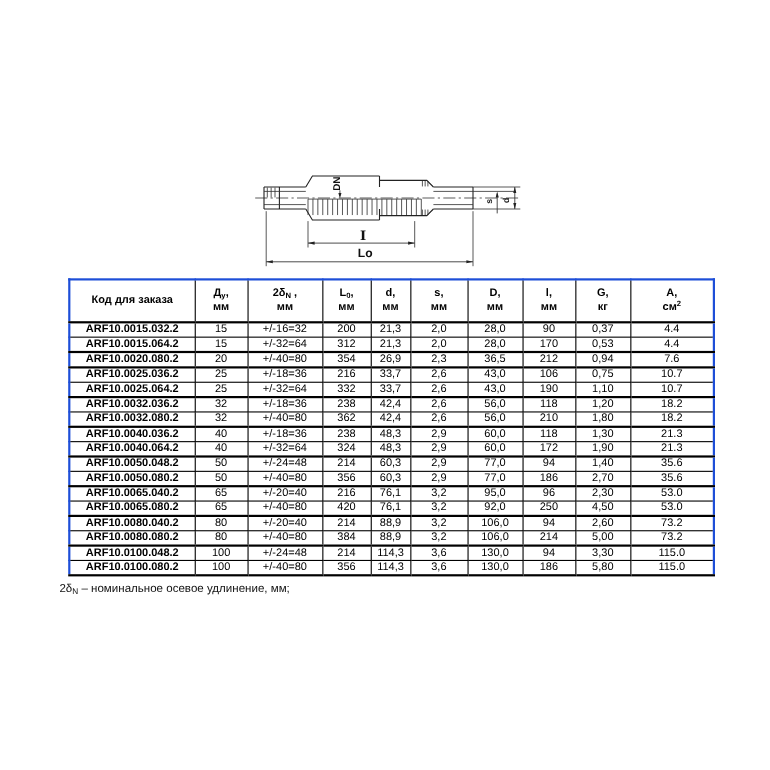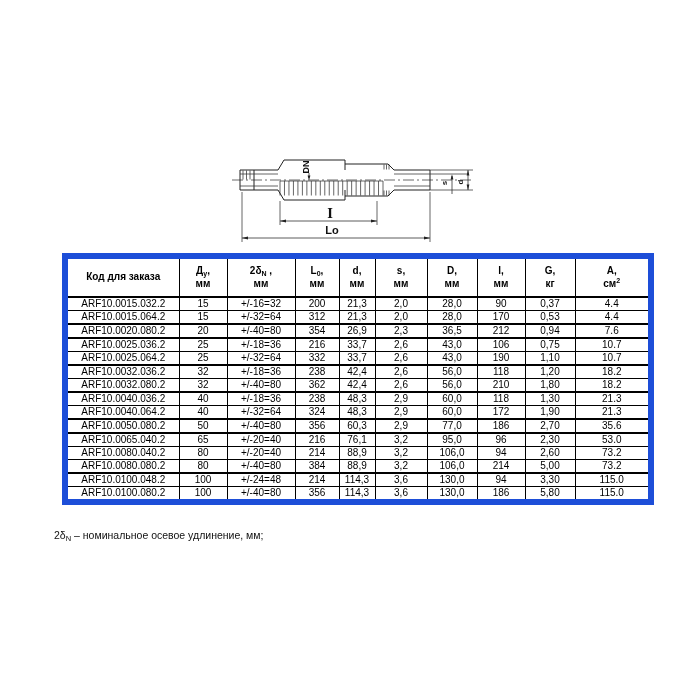--- a/index.html
+++ b/index.html
@@ -16,33 +16,33 @@
   .centerline{stroke:#444;stroke-width:0.8;fill:none;stroke-dasharray:11 3 2 3;}
   .dimline{stroke:#333;stroke-width:0.8;fill:none;}
   .arrow{fill:#222;stroke:none;}
   .svg-label{font-family:"Liberation Sans",sans-serif;font-weight:bold;fill:#111;}
   .svg-label-serif{font-family:"DejaVu Serif","Liberation Serif",serif;font-weight:bold;fill:#111;}
   
   .spec-table{
     position:absolute;left:62px;top:253px;width:586px;
     border-collapse:collapse;table-layout:fixed;
     font-family:"Liberation Sans",sans-serif;font-size:10px;color:#000;
-    border:6px solid #1d4ed8;
+    border:2px solid #1d4ed8;
   }
   .spec-table th,.spec-table td{
     border:1px solid #000;text-align:center;vertical-align:middle;
     padding:0;white-space:nowrap;overflow:hidden;
   }
   .spec-table thead th{
     height:37px;font-weight:bold;font-size:10px;line-height:1.25;
     border-bottom:2px solid #000;
   }
   .spec-table tbody td{height:12px;line-height:12px;font-size:10px;}
   .spec-table tbody tr.group-end td{border-bottom:2px solid #000;}
-  .spec-table td.code{font-weight:normal;}
+  .spec-table td.code{font-weight:bold;}
   .spec-table sub{font-size:7px;vertical-align:-2px;line-height:0;}
   .spec-table sup{font-size:7px;vertical-align:4px;line-height:0;}
   
   .footnote{
     position:absolute;left:54px;top:529px;
     font-size:10.5px;color:#111;
   }
   .footnote sub{font-size:7.5px;vertical-align:-2px;}
 </style>
 </head>
@@ -272,20 +272,32 @@
         <td>40</td>
         <td>+/-32=64</td>
         <td>324</td>
         <td>48,3</td>
         <td>2,9</td>
         <td>60,0</td>
         <td>172</td>
         <td>1,90</td>
         <td>21.3</td>
       </tr>
+      <tr>
+        <td class="code">ARF10.0050.048.2</td>
+        <td>50</td>
+        <td>+/-24=48</td>
+        <td>214</td>
+        <td>60,3</td>
+        <td>2,9</td>
+        <td>77,0</td>
+        <td>94</td>
+        <td>1,40</td>
+        <td>35.6</td>
+      </tr>
       <tr class="group-end">
         <td class="code">ARF10.0050.080.2</td>
         <td>50</td>
         <td>+/-40=80</td>
         <td>356</td>
         <td>60,3</td>
         <td>2,9</td>
         <td>77,0</td>
         <td>186</td>
         <td>2,70</td>
@@ -296,20 +308,32 @@
         <td>65</td>
         <td>+/-20=40</td>
         <td>216</td>
         <td>76,1</td>
         <td>3,2</td>
         <td>95,0</td>
         <td>96</td>
         <td>2,30</td>
         <td>53.0</td>
       </tr>
+      <tr class="group-end">
+        <td class="code">ARF10.0065.080.2</td>
+        <td>65</td>
+        <td>+/-40=80</td>
+        <td>420</td>
+        <td>76,1</td>
+        <td>3,2</td>
+        <td>92,0</td>
+        <td>250</td>
+        <td>4,50</td>
+        <td>53.0</td>
+      </tr>
       <tr>
         <td class="code">ARF10.0080.040.2</td>
         <td>80</td>
         <td>+/-20=40</td>
         <td>214</td>
         <td>88,9</td>
         <td>3,2</td>
         <td>106,0</td>
         <td>94</td>
         <td>2,60</td>

